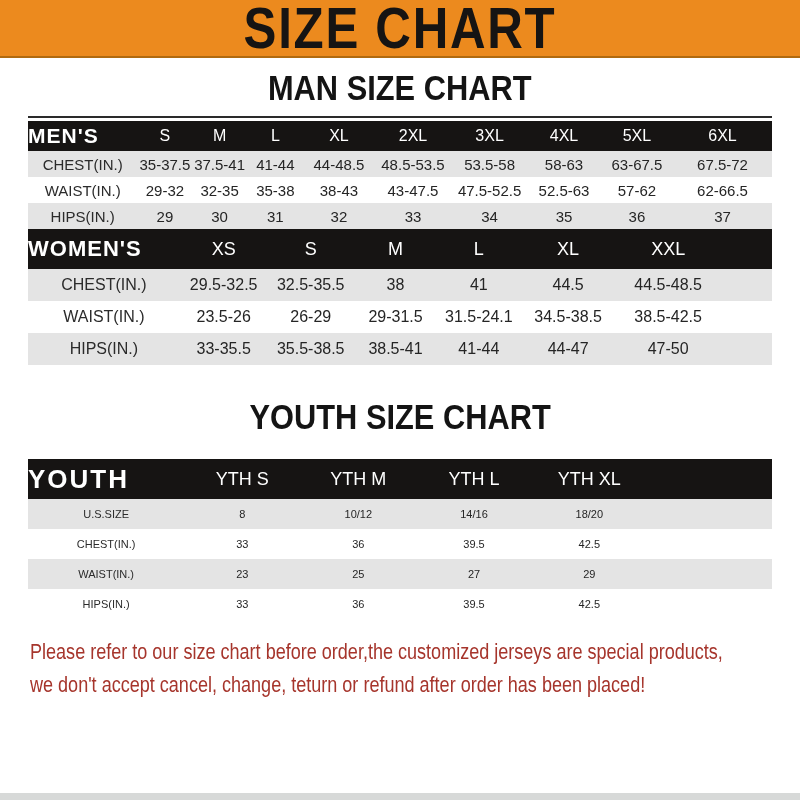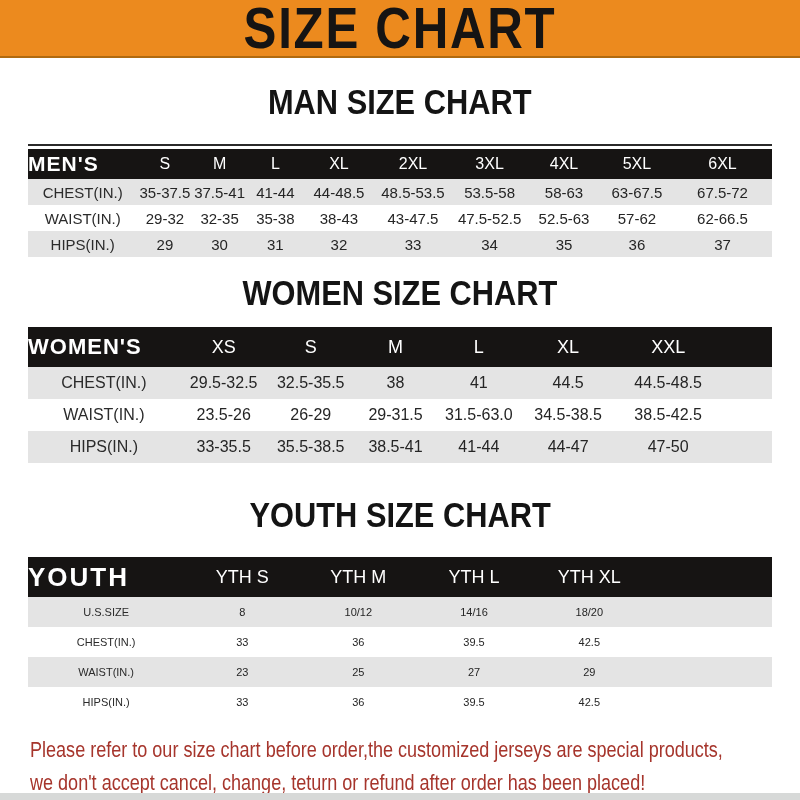--- a/index.html
+++ b/index.html
@@ -7,21 +7,21 @@
         font-family:"Liberation Sans",sans-serif;position:relative;}
 
   
   .banner{height:58px;background:#EC8A1E;display:flex;align-items:center;justify-content:center;
           border-bottom:2px solid #b06a10;box-sizing:border-box;}
   .banner-text{font-size:58px;font-weight:bold;color:#161413;letter-spacing:2px;
                transform:scaleX(0.85);transform-origin:center;line-height:1;}
 
   
   .heading-row{display:flex;align-items:center;justify-content:center;}
-  .heading-row.h-men{height:86px;}
+  .heading-row.h-men{height:58px;}
   .heading-row.h-women{height:70px;}
   .heading-row.h-youth{height:94px;padding-top:8px;box-sizing:border-box;}
   .section-heading{font-size:35px;font-weight:bold;color:#141414;letter-spacing:0px;
                    transform:scaleX(0.88);transform-origin:center;line-height:1;}
 
   
   .table-wrap{width:744px;margin:0 auto;}
   .topline{height:2px;background:#2a2a2a;margin-bottom:3px;}
   table.size-table{width:100%;border-collapse:collapse;table-layout:fixed;}
   table.size-table th,table.size-table td{padding:0;overflow:hidden;white-space:nowrap;}
@@ -130,23 +130,20 @@
               <td class="val">34</td>
               <td class="val">35</td>
               <td class="val">36</td>
               <td class="val">37</td>
             </tr>
           </tbody>
         </table>
       </div>
   </div>
 
-  <div class="heading-row h-women">
-    <span class="section-heading">WOMEN SIZE CHART</span>
-  </div>
 
   <div class="table-wrap women">
     <div>
         <table class="size-table">
           <colgroup>
             <col style="width: 20.4%;">
             <col style="width: 11.8%;">
             <col style="width: 11.6%;">
             <col style="width: 11.2%;">
             <col style="width: 11.2%;">
@@ -175,21 +172,21 @@
               <td class="val">41</td>
               <td class="val">44.5</td>
               <td class="val">44.5-48.5</td>
               <td class="val-filler"></td>
             </tr>
             <tr>
               <td class="row-label">WAIST(IN.)</td>
               <td class="val">23.5-26</td>
               <td class="val">26-29</td>
               <td class="val">29-31.5</td>
-              <td class="val">31.5-63.0</td>
+              <td class="val">31.5-24.1</td>
               <td class="val">34.5-38.5</td>
               <td class="val">38.5-42.5</td>
               <td class="val-filler"></td>
             </tr>
             <tr>
               <td class="row-label">HIPS(IN.)</td>
               <td class="val">33-35.5</td>
               <td class="val">35.5-38.5</td>
               <td class="val">38.5-41</td>
               <td class="val">41-44</td>

